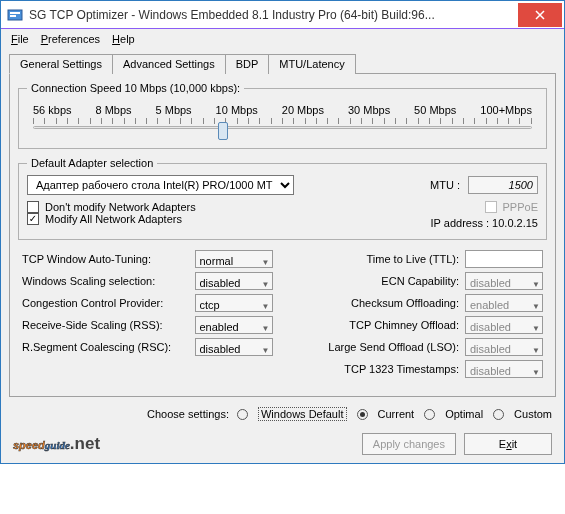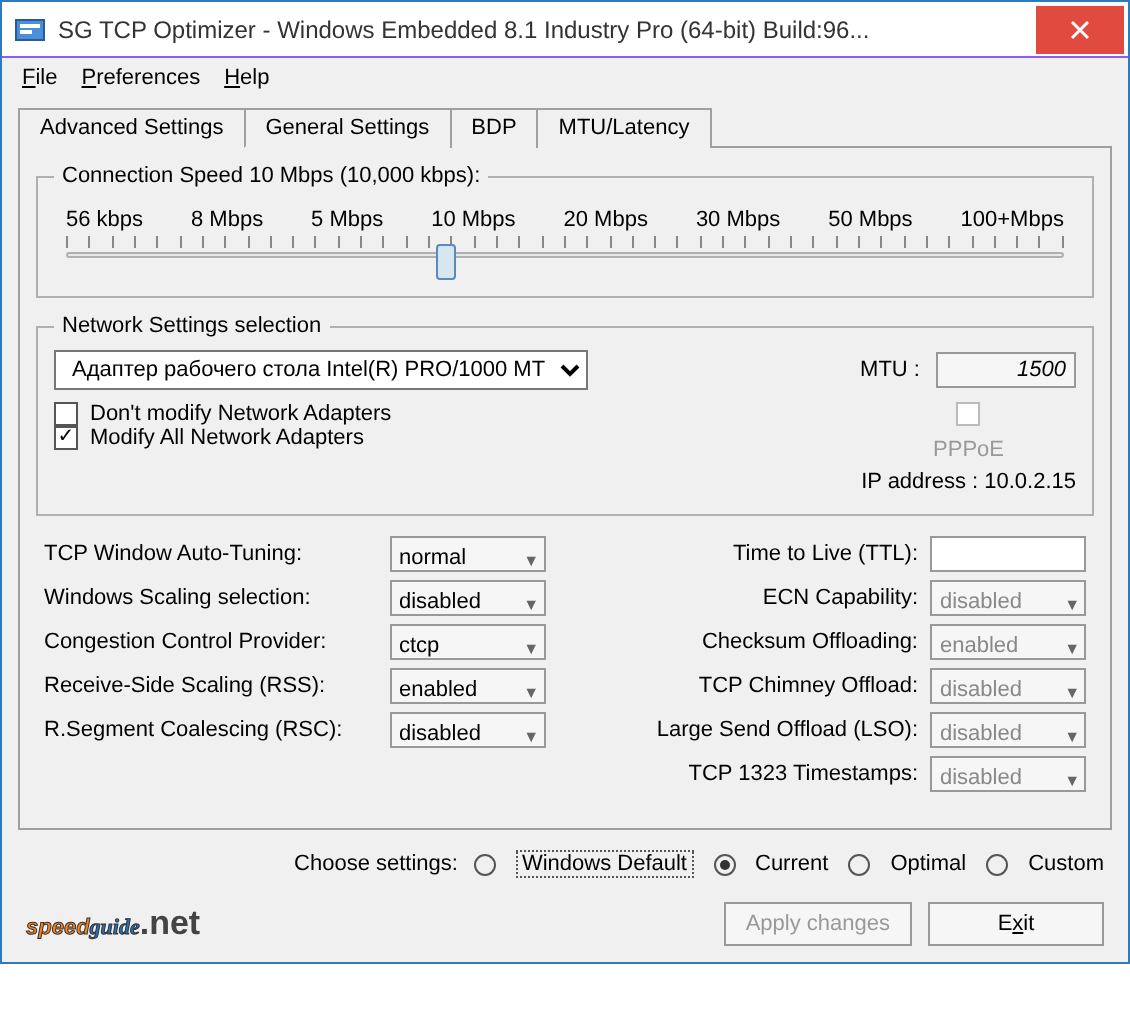--- a/index.html
+++ b/index.html
@@ -28,21 +28,21 @@
 .adapter-row { display: flex; align-items: center; gap: 8px; margin-bottom: 6px; }
 .adapter-row select { flex: 0 0 260px; height: 20px; border: 1px solid #777; background: #fff; padding: 0 4px; }
 .mtu-wrap { display: flex; align-items: center; gap: 8px; margin-left: auto; }
 .mtu-wrap input { width: 70px; height: 18px; border: 1px solid #999; text-align: right; padding: 0 4px; background: #f6f6f6; font-style: italic; }
 .chk { display: flex; align-items: center; gap: 6px; }
 .chkbox { width: 12px; height: 12px; border: 1px solid #555; display: inline-flex; align-items: center; justify-content: center; background: #fff; font-size: 10px; line-height: 1; }
 .chkbox.disabled { border-color: #bbb; color: #bbb; }
 .adapter-bottom { display: flex; }
 .adapter-bottom .left { flex: 1; }
 .adapter-bottom .right { text-align: right; }
-.adapter-bottom .right .pppoe { color: #999; margin-bottom: 4px; display: flex; justify-content: flex-end; align-items: center; gap: 6px; flex-direction: column; }
+.adapter-bottom .right .pppoe { color: #999; margin-bottom: 4px; display: flex; justify-content: flex-end; align-items: flex-end; gap: 6px; }
 .settings-grid { display: flex; gap: 20px; padding: 2px 4px 6px 4px; }
 .col { flex: 1; }
 .frow { display: flex; align-items: center; margin-bottom: 4px; }
 .frow label { flex: 1; text-align: left; padding-right: 6px; }
 .col.right .frow label { text-align: right; }
 .sel { width: 78px; height: 18px; border: 1px solid #999; background: #f6f6f6; display: flex; align-items: flex-end; justify-content: space-between; padding: 0 2px 0 4px; }
 .sel .arrow { font-size: 8px; color: #666; }
 .sel input { border: none; background: transparent; width: 50px; height: 14px; }
 .sel.textin { background: #fff; }
 .sel.disabled { color: #888; }
@@ -78,22 +78,22 @@
   </div>
 
   <div class="menubar">
     <span><u>F</u>ile</span>
     <span><u>P</u>references</span>
     <span><u>H</u>elp</span>
   </div>
 
   <div class="content">
     <div class="tabs">
+      <div class="tab active">General Settings</div>
       <div class="tab">Advanced Settings</div>
-      <div class="tab active">General Settings</div>
       <div class="tab">BDP</div>
       <div class="tab">MTU/Latency</div>
     </div>
 
     <div class="tabbody">
 
       <fieldset>
         <legend>Connection Speed  10 Mbps (10,000 kbps):</legend>
         <div class="speedlabels">
           <span>56 kbps</span>
@@ -154,21 +154,21 @@
                 <span></span>
                 <span></span>
               </div>
             <div class="slider-line"></div>
             <div class="slider-thumb"></div>
           </div>
         </div>
       </fieldset>
 
       <fieldset>
-        <legend>Network Settings selection</legend>
+        <legend>Default Adapter selection</legend>
         <div class="adapter-row">
           <select>
             <option>Адаптер рабочего стола Intel(R) PRO/1000 MT</option>
           </select>
           <div class="mtu-wrap">
             <span>MTU :</span>
             <input value="1500" style="">
           </div>
         </div>
         <div class="adapter-bottom">

